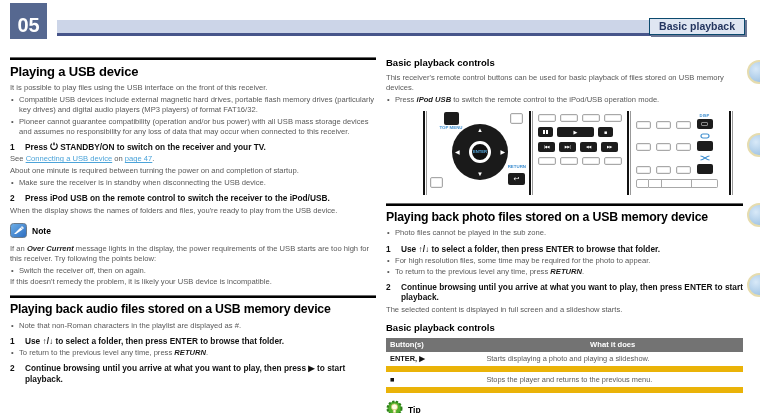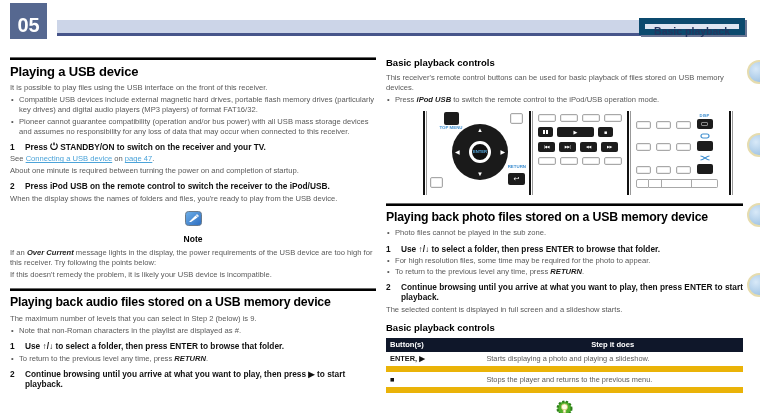--- a/index.html
+++ b/index.html
@@ -5,21 +5,21 @@
   * { margin:0; padding:0; box-sizing:border-box; }
   html,body { background:#fff; }
   body { font-family:"Liberation Sans", sans-serif; color:#595959; }
   .page { position:relative; width:760px; height:413px; background:#fff; overflow:hidden; }
 
   
   .chapnum { position:absolute; left:10px; top:3px; width:37px; height:36px; background:#566890;
     color:#fff; font-size:20px; font-weight:bold; display:flex; align-items:flex-end; justify-content:center; padding-bottom:2px; }
   .headbar { position:absolute; left:57px; top:20px; width:688px; height:16px; background:#ccd5e8;
     border-bottom:3px solid #47558a; }
-  .headtab { position:absolute; right:0; top:-2px; height:17px; background:#dfe6f2; border:6px solid #0c4a6e;
+  .headtab { position:absolute; right:0; top:-2px; height:17px; background:#dfe6f2; border:1px solid #0c4a6e;
     box-shadow:2px 2px 0 #6b7694; padding:1px 9px 0 9px; color:#24355f; font-size:10.5px; font-weight:bold; white-space:nowrap; }
 
   
   .col { position:absolute; top:57px; font-size:7.6px; line-height:1.33; }
   .col-left  { left:10px;  width:366px; }
   .col-right { left:386px; width:357px; }
 
   .rule { height:2px; border-top:1px solid #6a6a6a; border-bottom:2px solid #000; margin-bottom:5px; }
   h2.sec { color:#000; font-size:13px; line-height:1.1; margin-bottom:4px; letter-spacing:-0.2px; }
   h3.sub { color:#000; font-size:9.5px; margin-bottom:3px; }
@@ -28,21 +28,21 @@
   a.link { color:#4ba3d9; text-decoration:underline; cursor:pointer; }
 
   ul.dots { list-style:none; }
   ul.dots li { position:relative; padding-left:9px; margin-bottom:1px; }
   ul.dots li::before { content:"•"; position:absolute; left:1px; top:0; color:#595959; }
 
   .step { display:flex; margin:5px 0 2px 0; font-weight:bold; color:#111; font-size:8.3px; line-height:1.25; }
   .step .n { width:15px; flex:0 0 15px; }
   .step .t { flex:1; }
 
-  .callout { display:flex; align-items:center; gap:5px; margin:7px 0 3px 0;flex-direction:column; }
+  .callout { display:flex; align-items:center; gap:5px; margin:7px 0 3px 0; }
   .callout .cap { font-weight:bold; color:#000; font-size:8.5px; }
 
   
   .remote { display:flex; align-items:stretch; height:84px; margin:6px 0 8px 36px; }
   .vsep { width:4px; border-left:2px solid #111; border-right:1px solid #999; margin:0 1px; }
   .rpanel { position:relative; }
   .p1 { width:100px; }
   .p2 { width:92px; padding:3px 4px 0 4px; }
   .p3 { width:96px; padding:3px 2px 0 4px; }
 
@@ -83,21 +83,21 @@
   .p3 .klbl { color:#3f8fd0; font-size:4.2px; font-weight:bold; line-height:1; margin-bottom:1px; }
   .p3 .kbtn3 { width:16px; height:10px; }
   .p3 .dispglyph { width:7px; height:4px; border:1px solid #8a8a8a; border-radius:1px; }
   .longrow { display:flex; margin-top:5px; }
   .longrow span { display:block; height:9px; background:#fff; border:1px solid #a8a8a8; border-left:none; }
   .longrow span:first-child { border-left:1px solid #a8a8a8; border-radius:2px 0 0 2px; }
   .longrow span:last-child { border-radius:0 2px 2px 0; }
 
   
   table.ctrl { width:100%; border-collapse:collapse; font-size:7.4px; margin-bottom:2px; }
-  table.ctrl th { background:#0f172a; color:#fff; font-size:7.6px; padding:2px 4px; text-align:left; }
+  table.ctrl th { background:#737373; color:#fff; font-size:7.6px; padding:2px 4px; text-align:left; }
   table.ctrl th.c2 { text-align:center; }
   table.ctrl td { padding:2.5px 4px; border-bottom:6px solid #eab308; color:#595959; }
   table.ctrl td.bt { font-weight:bold; color:#111; width:27%; }
   table.ctrl td.ac { text-align:left; }
 
   
   .navc { position:absolute; right:-11px; width:24px; height:24px; border-radius:50%;
     background:radial-gradient(circle at 35% 35%, #d8e9f8, #8fb8de); border:2px solid #e6dcae; cursor:pointer; }
 </style>
 </head>
@@ -122,20 +122,23 @@
 
     <div class="step">
       <span class="n">1</span>
       <span class="t"><span>Press </span><span><svg width="8" height="8" viewBox="0 0 10 10">
               <path d="M5 0.5 V4.2" stroke="#111" stroke-width="1.7"></path>
               <path d="M2.3 2.2 a4.1 4.1 0 1 0 5.4 0" fill="none" stroke="#111" stroke-width="1.4"></path>
             </svg></span><span> STANDBY/ON to switch on the receiver and your TV.</span></span>
     </div>
     <p><span>See </span><a class="link">Connecting a USB device</a><span> on </span><a class="link">page 47</a><span>.</span></p>
     <p>About one minute is required between turning the power on and completion of startup.</p>
+    <ul class="dots">
+      <li>Make sure the receiver is in standby when disconnecting the USB device.</li>
+    </ul>
 
     <div class="step">
       <span class="n">2</span>
       <span class="t">Press iPod USB on the remote control to switch the receiver to the iPod/USB.</span>
     </div>
     <p>When the display shows the names of folders and files, you're ready to play from the USB device.</p>
 
     <div class="callout">
       <span><svg width="17" height="15" viewBox="0 0 17 15">
             <defs>
@@ -143,28 +146,28 @@
                 <stop offset="0" stop-color="#6fb0e8"></stop>
                 <stop offset="1" stop-color="#2b6cc0"></stop>
               </linearGradient>
             </defs>
             <rect x="0.5" y="0.5" width="16" height="14" rx="3" fill="url(#ng)" stroke="#6a7a8a"></rect>
             <path d="M4 11 L10.5 4.5 L12.5 6.5 L6 11 Z" fill="#fff"></path>
             <path d="M10.8 4.2 L12 3 L14 5 L12.8 6.2 Z" fill="#e8eef5"></path>
           </svg></span>
       <span class="cap">Note</span>
     </div>
-    <p><span>If an </span><span class="b">Over Current</span><span> message lights in the display, the power requirements of the USB device are too high for this receiver. Try following the points below:</span></p>
-    <ul class="dots">
+    <p><span>If an </span><span class="b">Over Current</span><span> message lights in the display, the power requirements of the USB starts are too high for this receiver. Try following the points below:</span></p>
+    <ul class="dots">
+      <li>Switch the receiver off, then on again.</li>
     </ul>
     <p style="margin-bottom:8px;">If this doesn't remedy the problem, it is likely your USB device is incompatible.</p>
 
     <div class="rule"></div>
     <h2 class="sec" style="font-size:12.3px;">Playing back audio files stored on a USB memory device</h2>
-    <p>The maximum number of levels that you can select in Step 2 (below) is 9.</p>
     <ul class="dots">
       <li>Note that non-Roman characters in the playlist are displayed as #.</li>
     </ul>
 
     <div class="step">
       <span class="n">1</span>
       <span class="t">Use ↑/↓ to select a folder, then press ENTER to browse that folder.</span>
     </div>
     <ul class="dots">
       <li><span>To return to the previous level any time, press </span><span class="b">RETURN</span><span>.</span></li>
@@ -297,21 +300,21 @@
       <span class="n">2</span>
       <span class="t">Continue browsing until you arrive at what you want to play, then press ENTER to start playback.</span>
     </div>
     <p style="margin-bottom:7px;">The selected content is displayed in full screen and a slideshow starts.</p>
 
     <h3 class="sub">Basic playback controls</h3>
     <table class="ctrl">
       <thead>
         <tr>
           <th>Button(s)</th>
-          <th class="c2">Step it does</th>
+          <th class="c2">What it does</th>
         </tr>
       </thead>
       <tbody>
         <tr>
           <td class="bt">ENTER, ▶</td>
           <td class="ac">Starts displaying a photo and playing a slideshow.</td>
         </tr>
         <tr>
           <td class="bt">■</td>
           <td class="ac">Stops the player and returns to the previous menu.</td>

